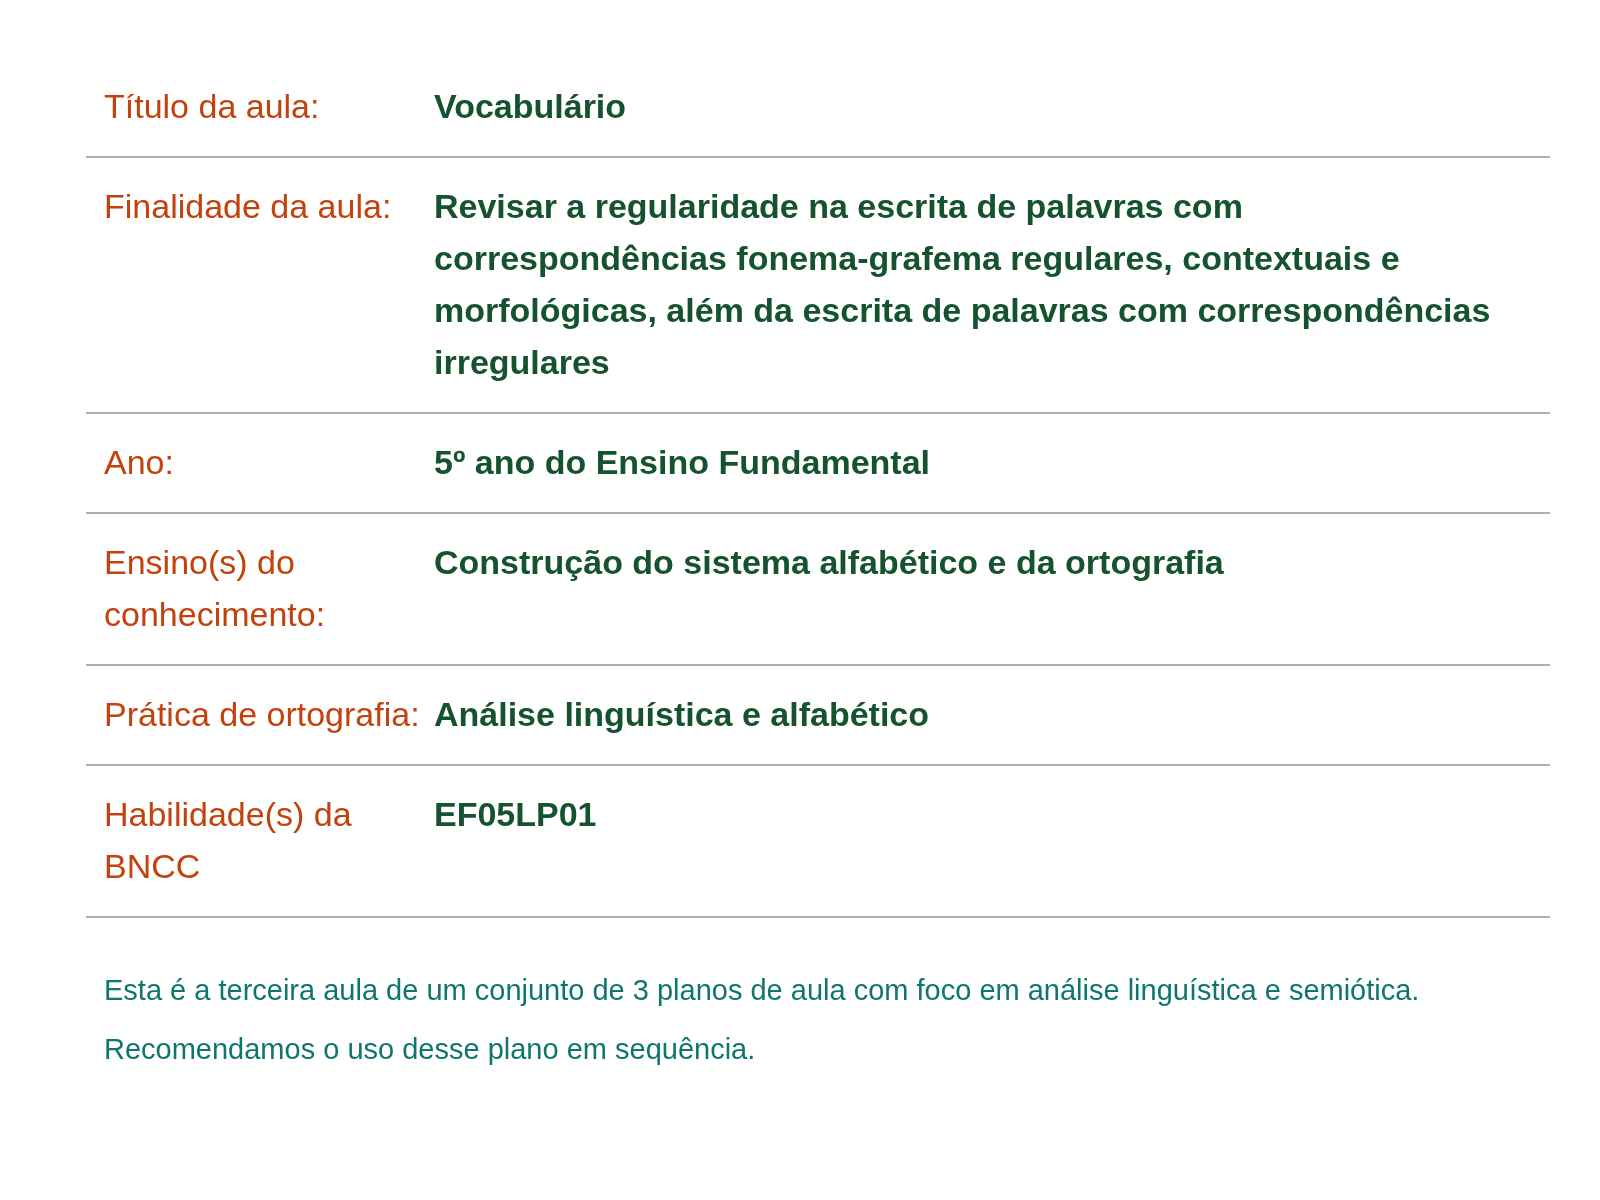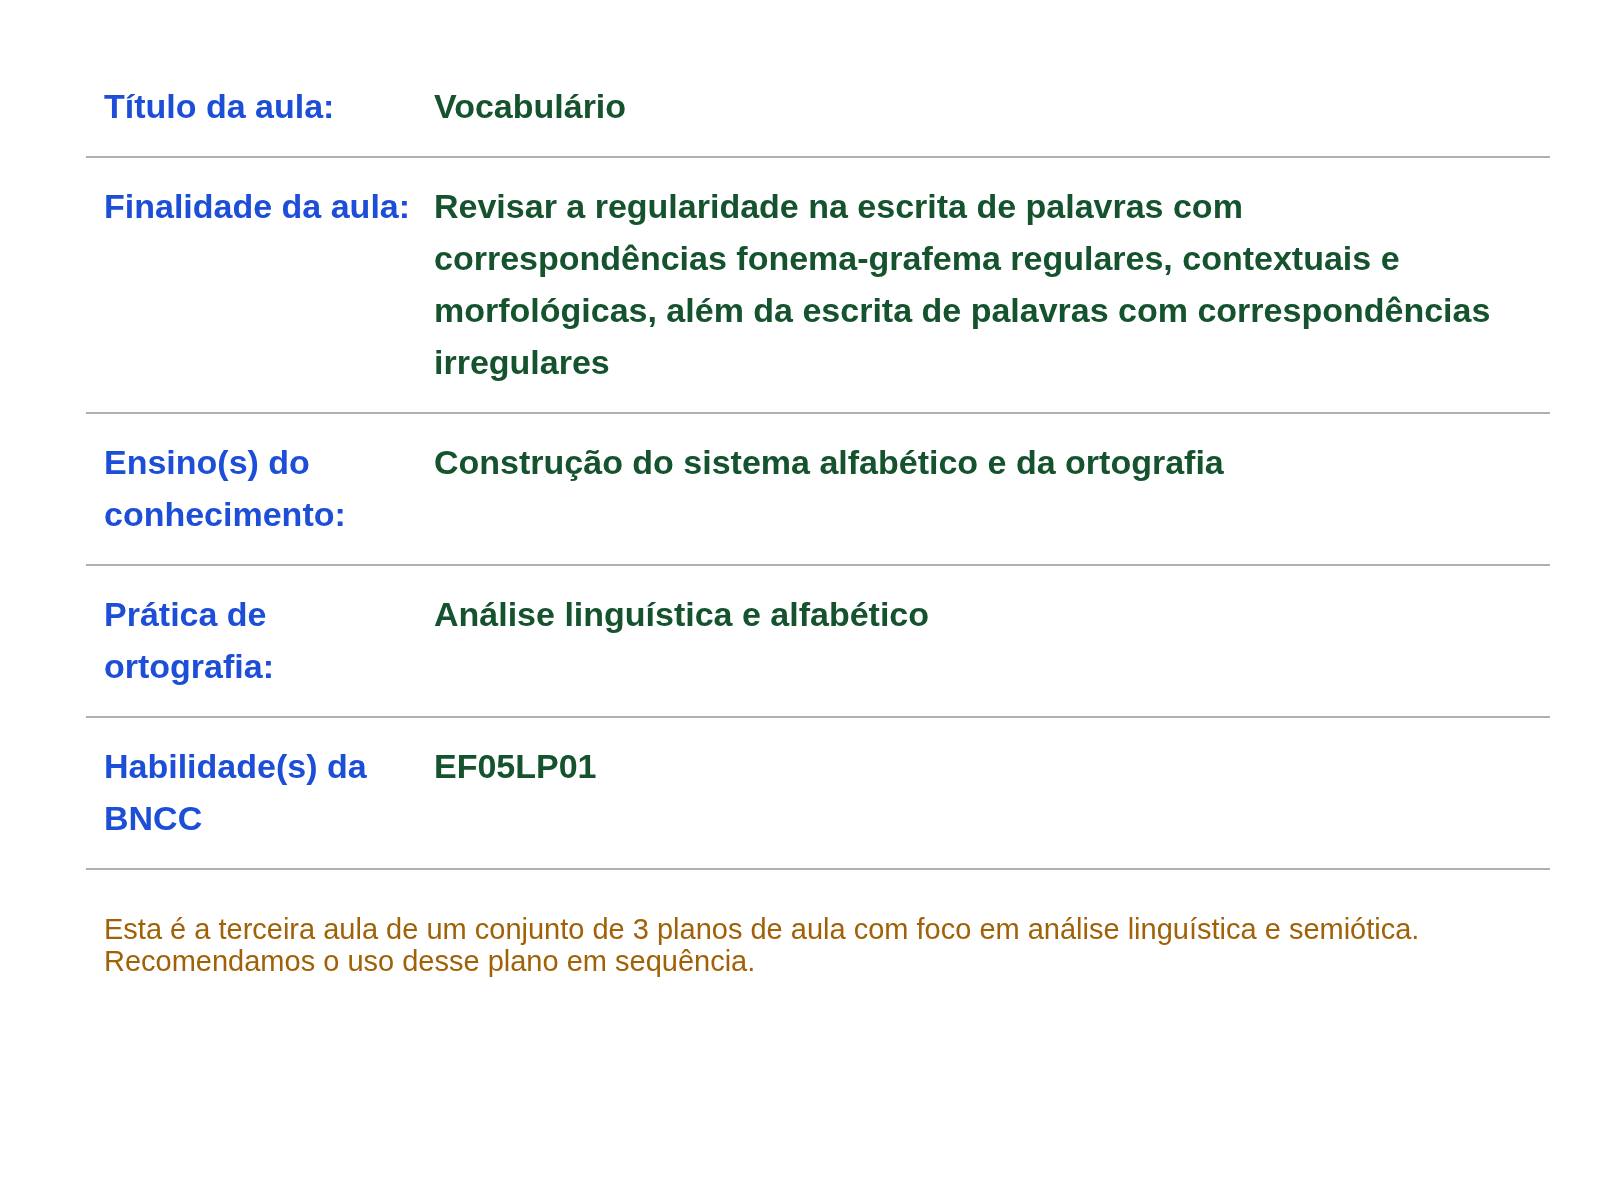--- a/index.html
+++ b/index.html
@@ -32,48 +32,52 @@
       padding: 22px 0 24px 0;
       font-size: 34px;
       line-height: 52px;
     }
     .info-row:first-child td {
       padding-top: 20px;
     }
     .label-cell {
       width: 330px;
       padding-left: 18px !important;
-      font-weight: bold;
-      color: #1d4ed8;
+      font-weight: normal;
+      color: #c2410c;
     }
     .value-cell {
       padding-right: 40px !important;
       font-weight: bold;
       color: #14532d;
     }
     .note {
       padding: 14px 18px 0 18px;
       font-size: 29px;
-      line-height: 32px;
-      color: #a16207;
+      line-height: 59px;
+      color: #0f766e;
     }
   </style>
 </head>
 <body>
 
 <div class="doc">
   <table class="info-table">
     <tbody>
       <tr class="info-row">
         <td class="label-cell">Título da aula:</td>
         <td class="value-cell">Vocabulário</td>
       </tr>
       <tr class="info-row">
         <td class="label-cell">Finalidade da aula:</td>
         <td class="value-cell">Revisar a regularidade na escrita de palavras com correspondências fonema-grafema regulares, contextuais e morfológicas, além da escrita de palavras com correspondências irregulares</td>
+      </tr>
+      <tr class="info-row">
+        <td class="label-cell">Ano:</td>
+        <td class="value-cell">5º ano do Ensino Fundamental</td>
       </tr>
       <tr class="info-row">
         <td class="label-cell">Ensino(s) do conhecimento:</td>
         <td class="value-cell">Construção do sistema alfabético e da ortografia</td>
       </tr>
       <tr class="info-row">
         <td class="label-cell">Prática de ortografia:</td>
         <td class="value-cell">Análise linguística e alfabético</td>
       </tr>
       <tr class="info-row">

